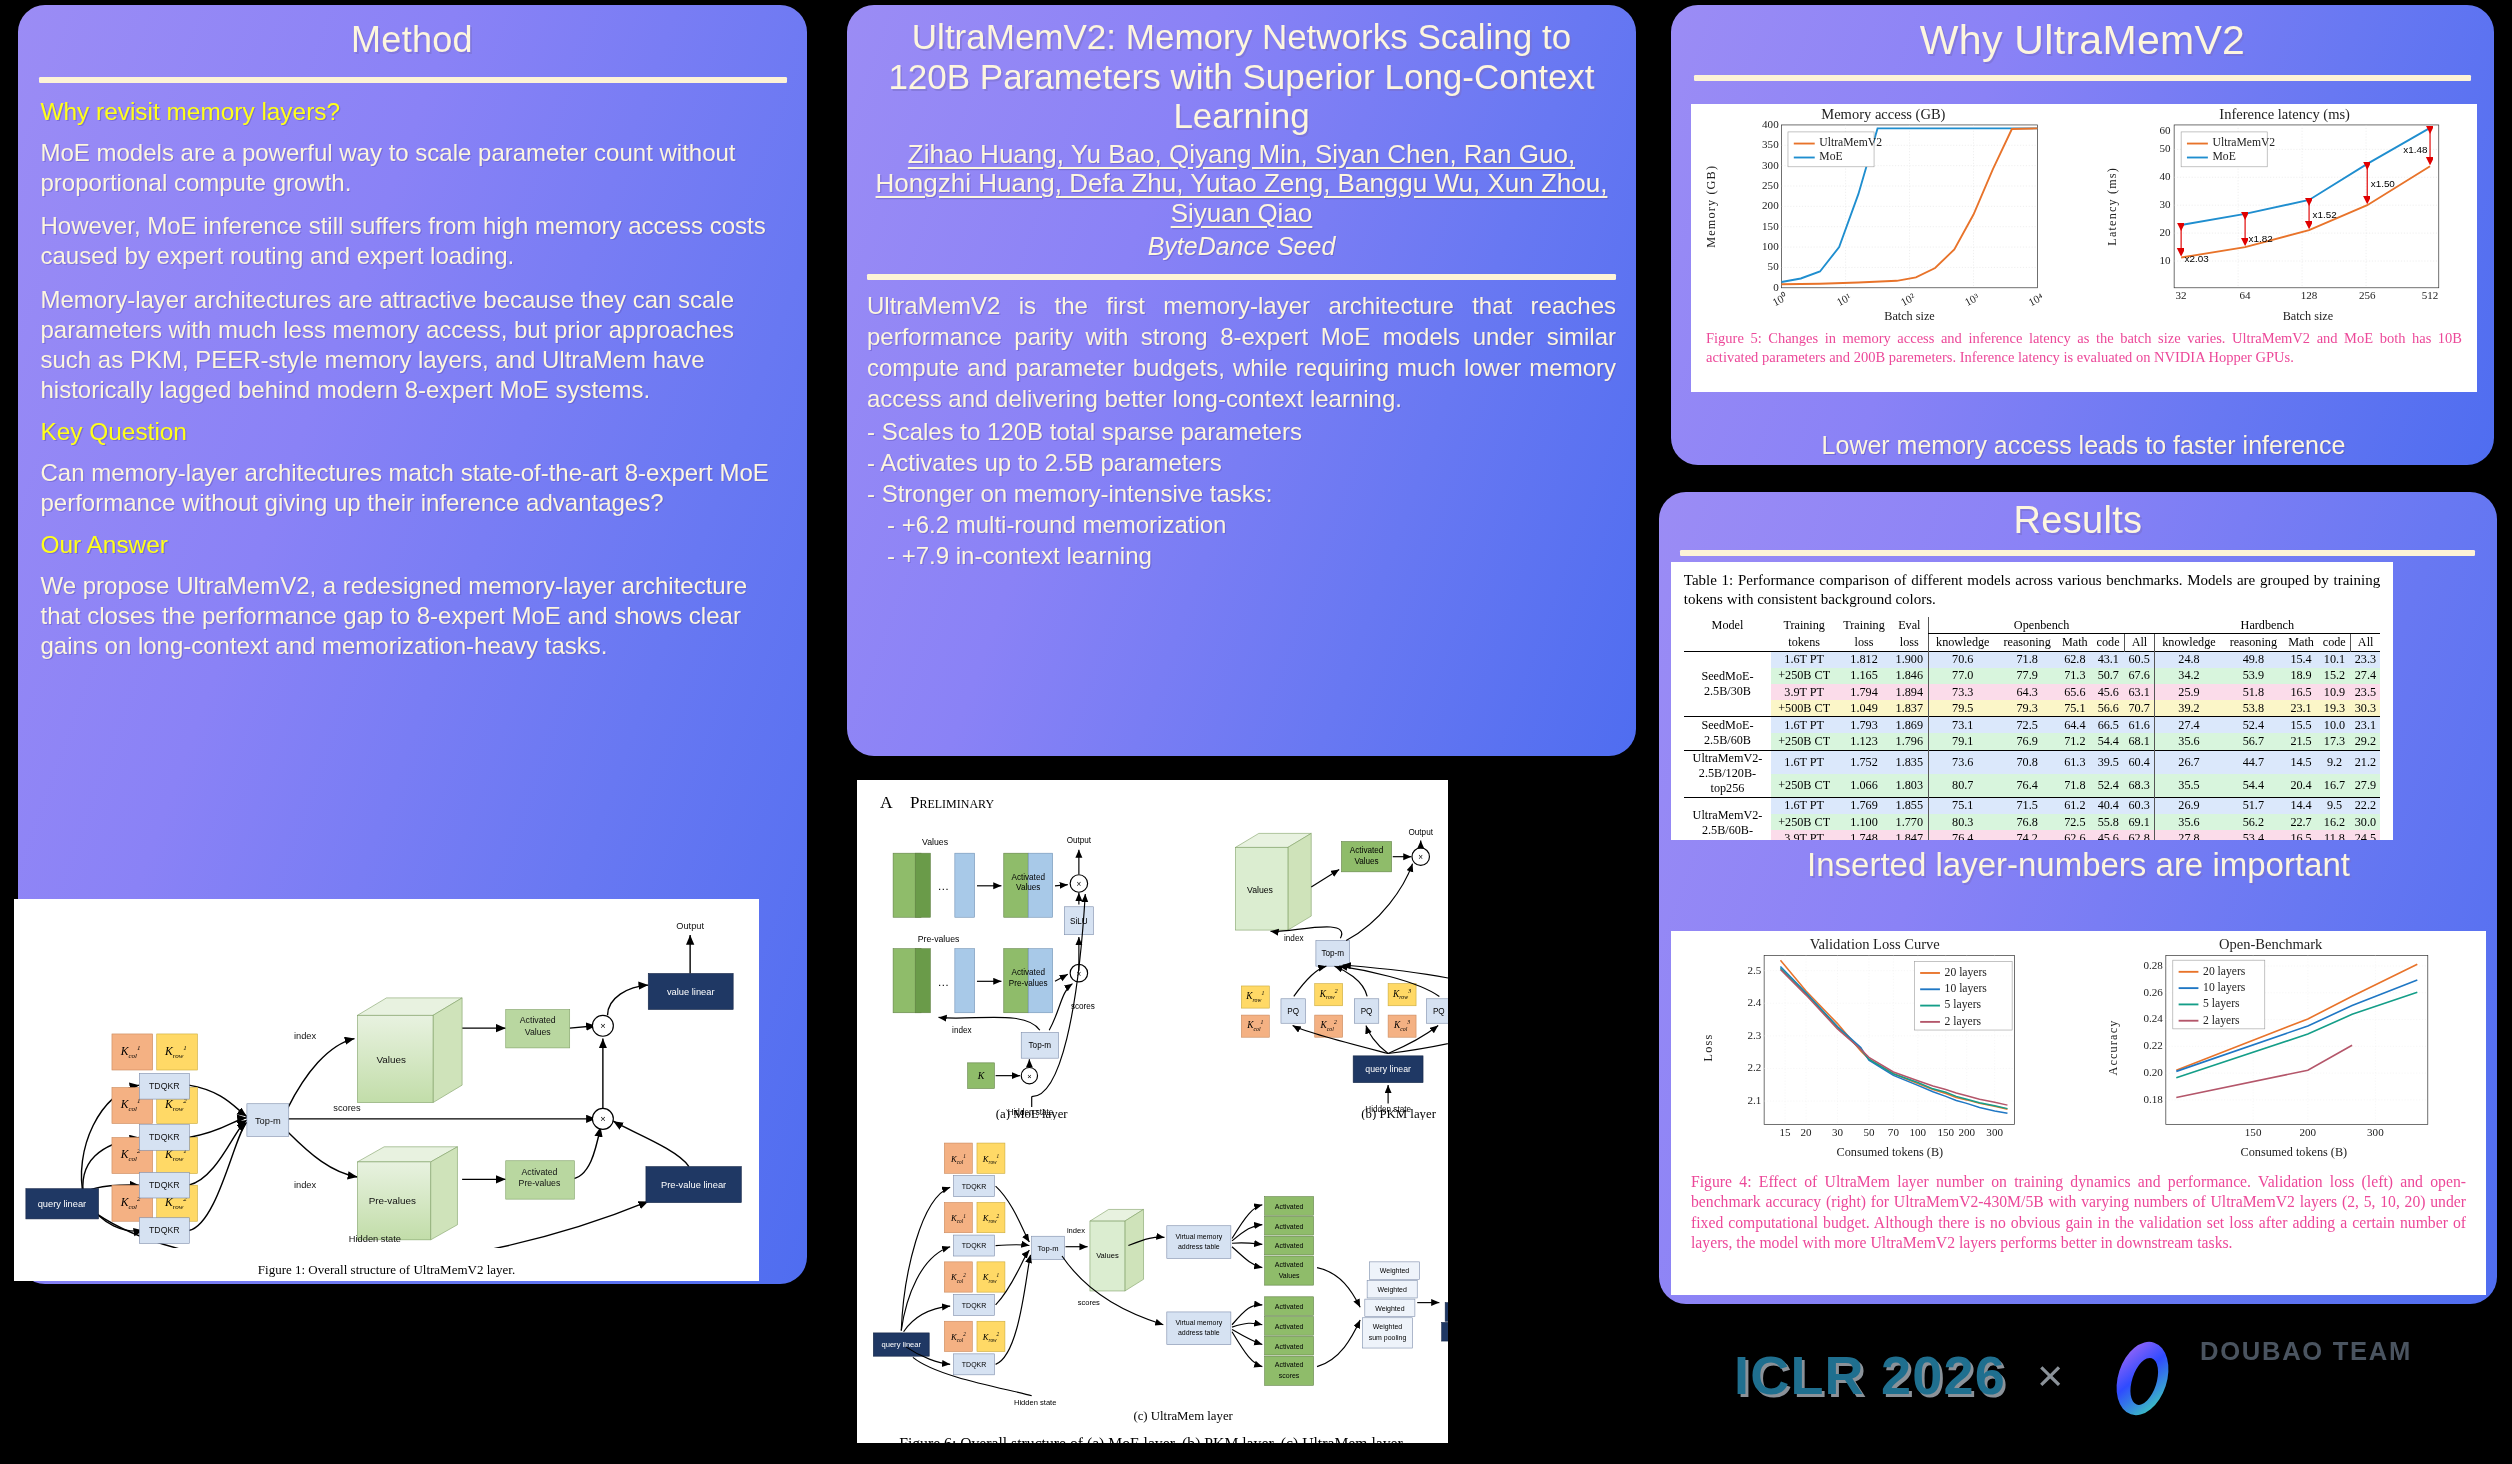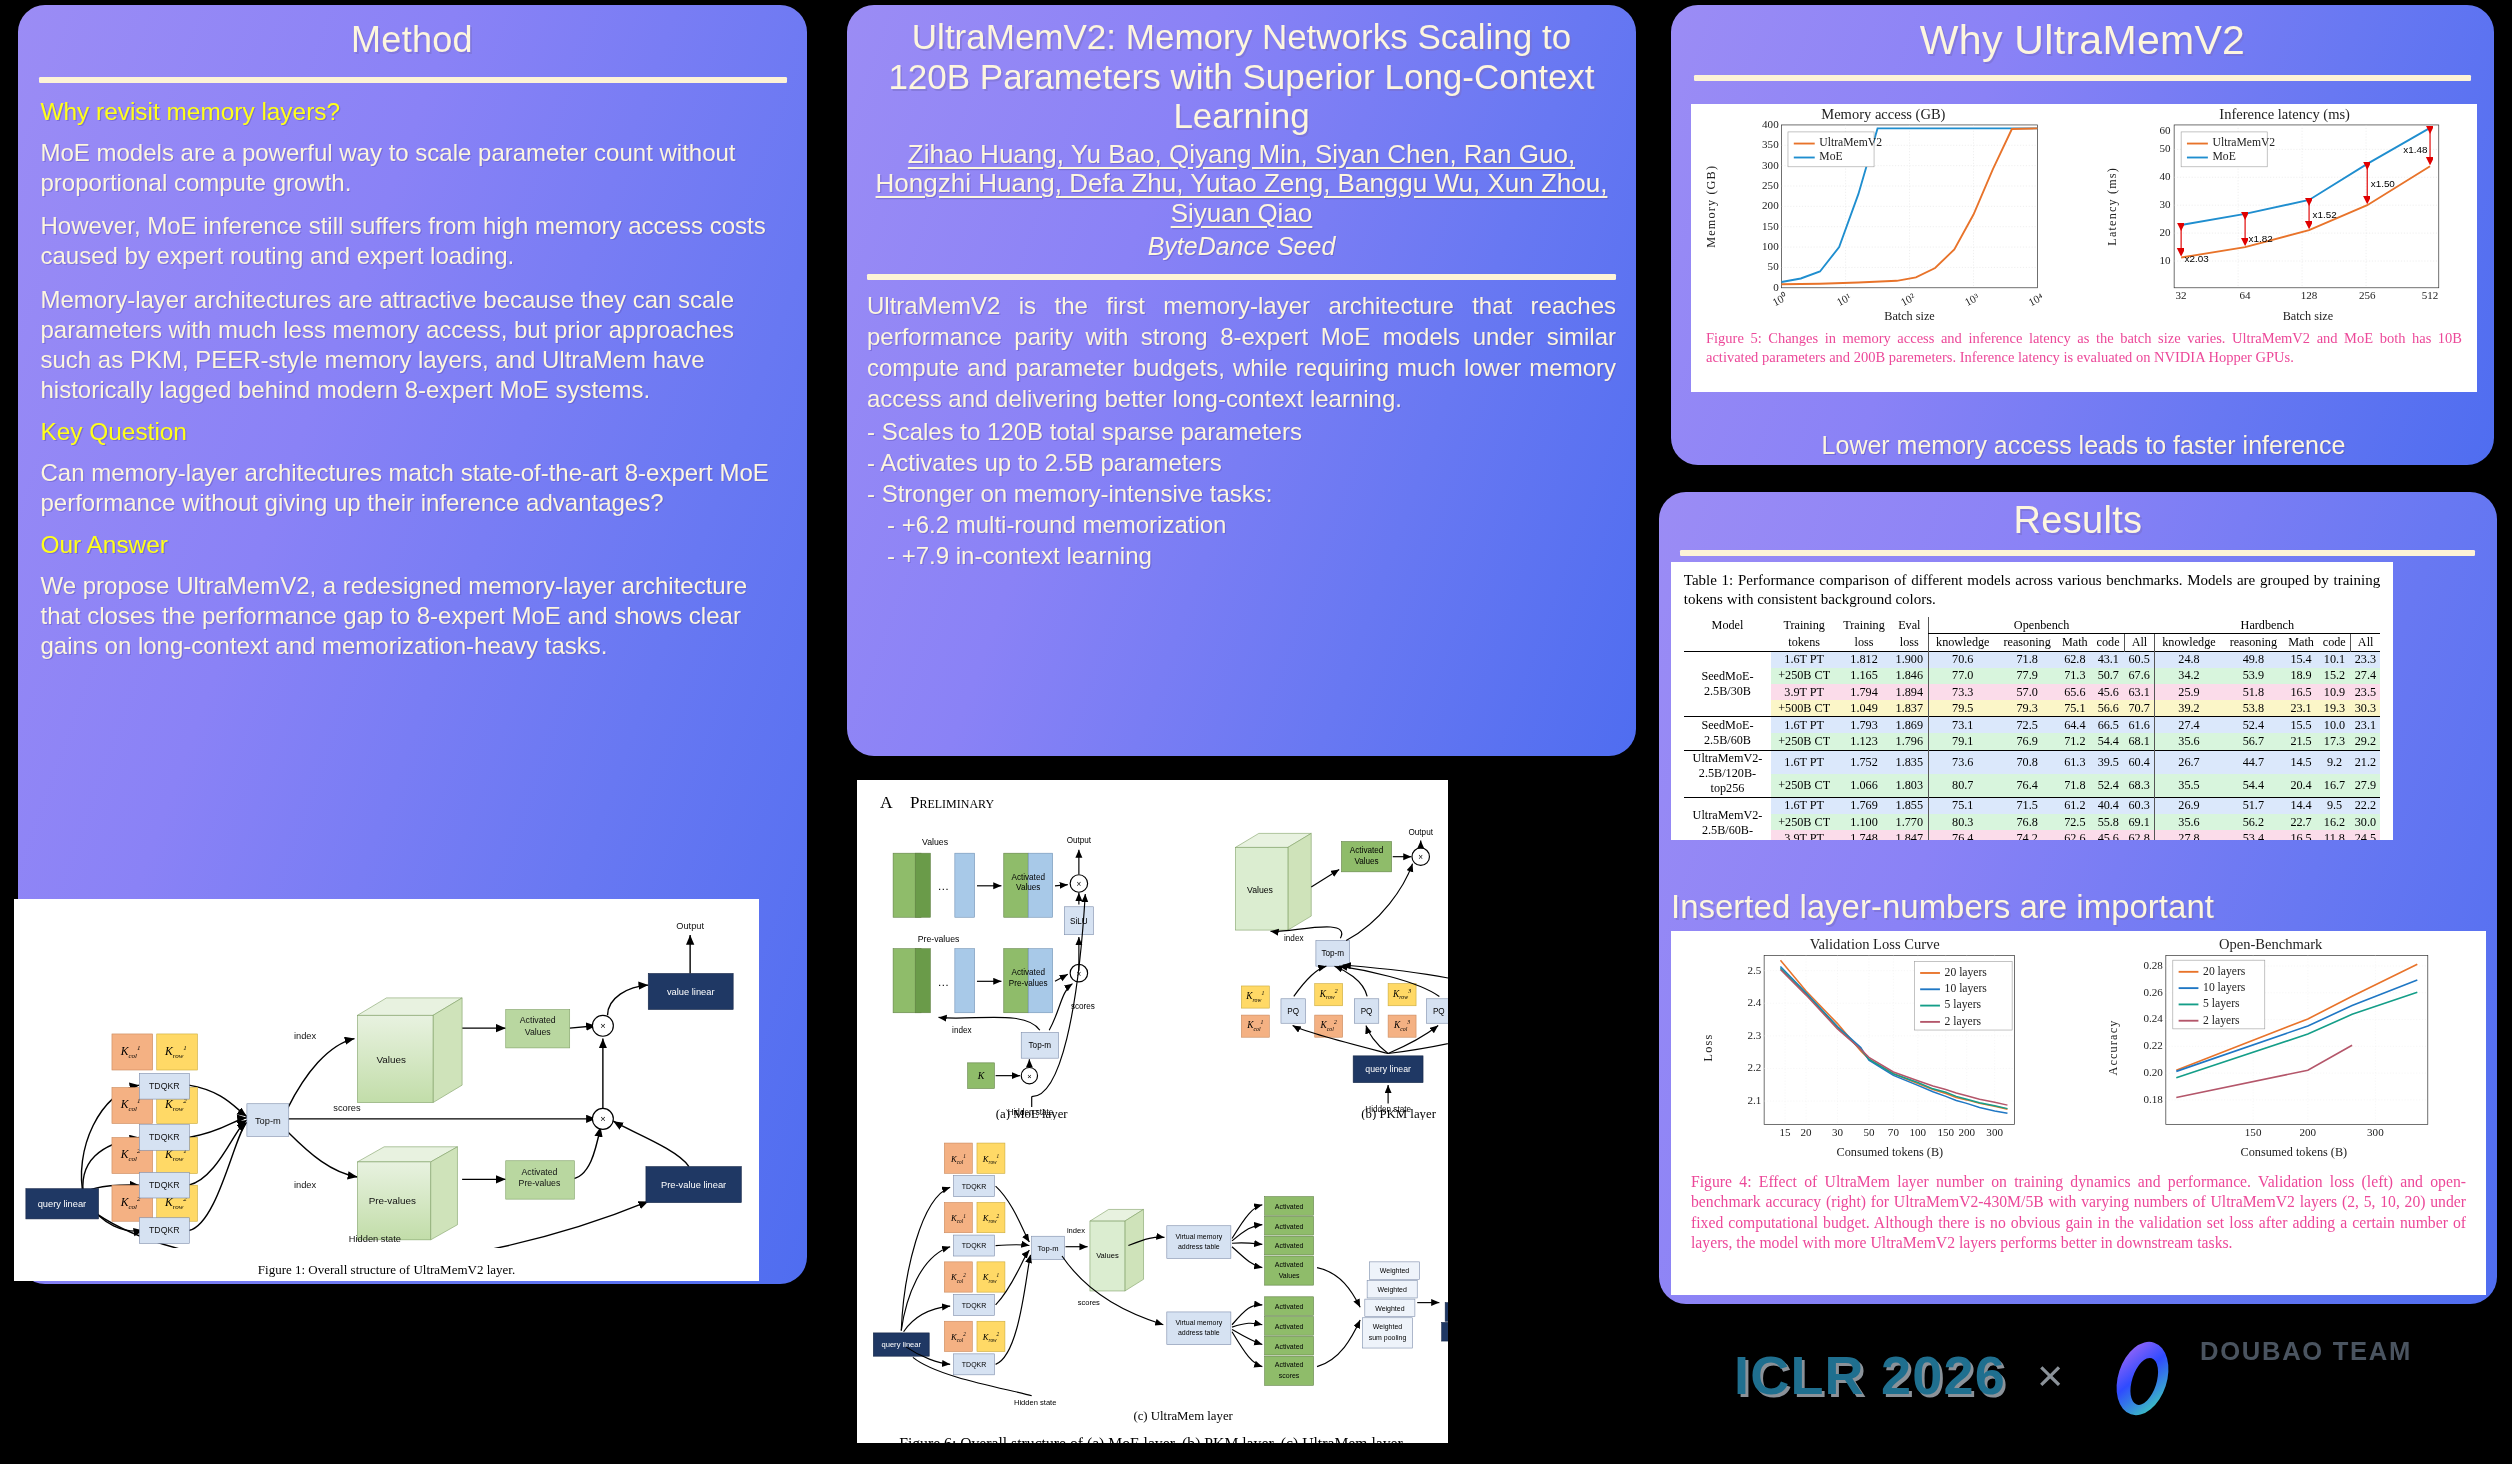--- a/index.html
+++ b/index.html
@@ -82,22 +82,22 @@
 
   
   #results-panel { left: 1659px; top: 492px; width: 838px; height: 812px; }
   #results-title { font-size: 38px; margin-top: 7px; }
   #results-rule { margin: 8.1px 21px 0 21px; width: 795px; }
   #table-box {
     position:absolute; left:1671px; top:562px; width:722px; height:278px;
     background:#fff; overflow:hidden; padding: 9.3px 12.8px;
   }
   #layers-title {
-    position:absolute; left:1671px; top:846px; width:815px; text-align:left;
-    font-size: 33px; color:#fdf6de; text-shadow:1.7px 1.7px 0 rgba(120,110,200,.55);margin-top:42px;
+    position:absolute; left:1671px; top:846px; width:815px; text-align:center;
+    font-size: 33px; color:#fdf6de; text-shadow:1.7px 1.7px 0 rgba(120,110,200,.55);
   }
   #fig4-box {
     position:absolute; left:1671px; top:931px; width:815px; height:364px;
     background:#fff; overflow:hidden;
   }
 
   
   #footer { position:absolute; left:1734px; top:1314px; width:778px; height:145px; }
 
   
@@ -769,21 +769,21 @@
             <td>53.9</td>
             <td>18.9</td>
             <td>15.2</td>
             <td>27.4</td>
           </tr>
           <tr class="r-pink">
             <td>3.9T PT</td>
             <td>1.794</td>
             <td>1.894</td>
             <td class="sep">73.3</td>
-            <td>57.0</td>
+            <td>64.3</td>
             <td>65.6</td>
             <td>45.6</td>
             <td>63.1</td>
             <td class="sep">25.9</td>
             <td>51.8</td>
             <td>16.5</td>
             <td>10.9</td>
             <td>23.5</td>
           </tr>
           <tr class="r-yellow">

